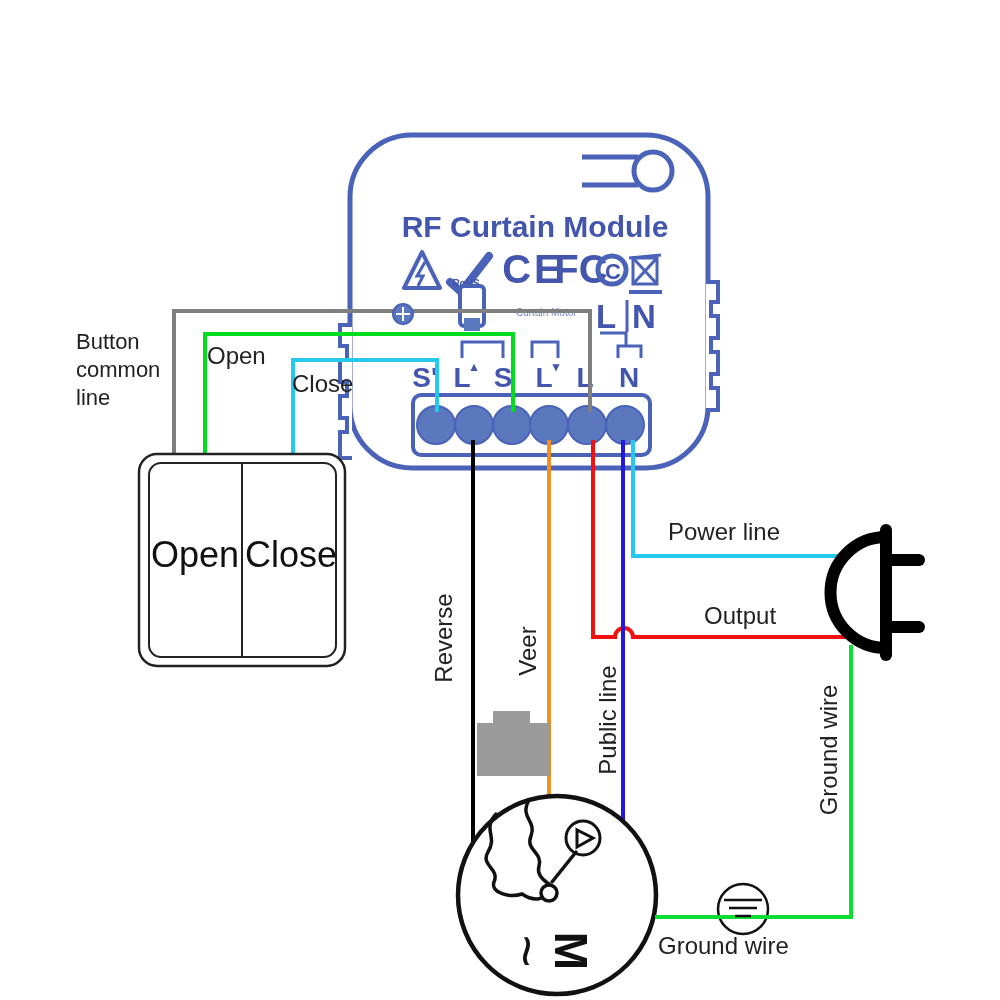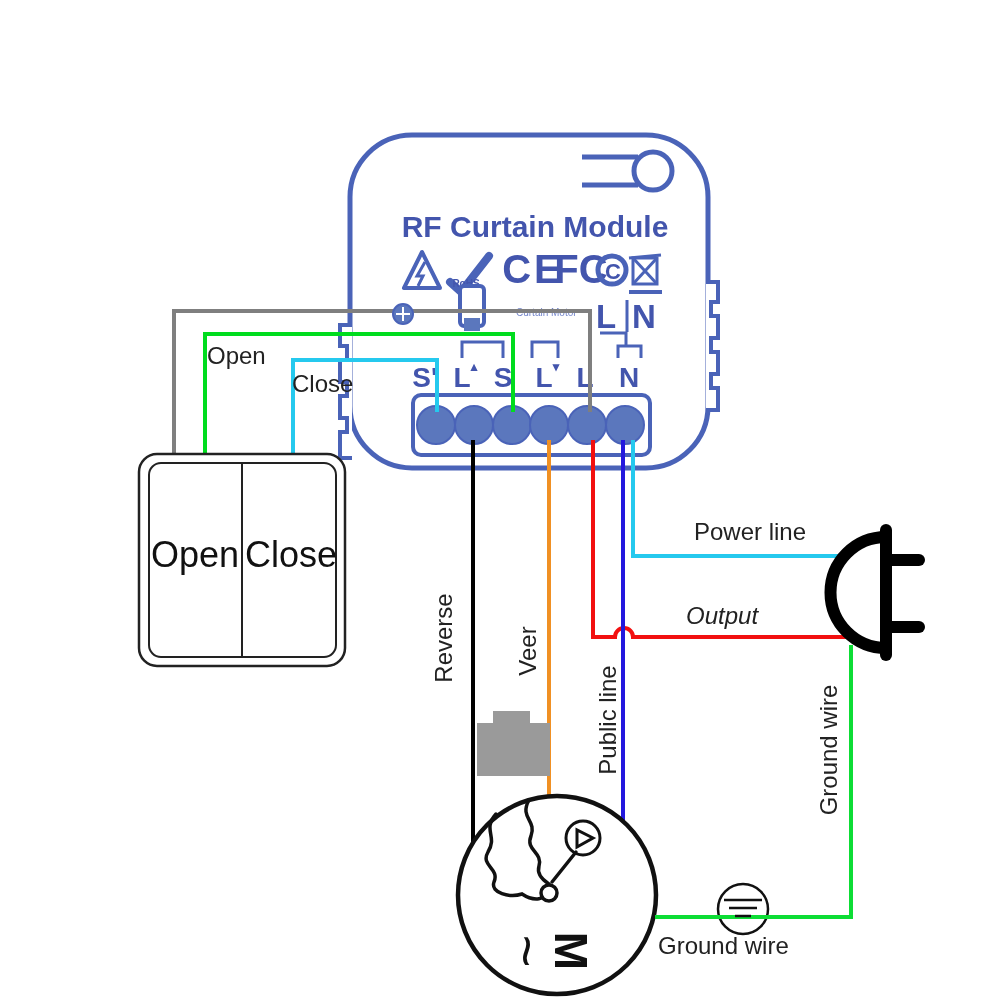--- a/index.html
+++ b/index.html
@@ -150,22 +150,23 @@
 
     <circle cx="743" cy="909" r="25" fill="#fff" stroke="#111" stroke-width="2.5"></circle>
     <polyline points="851,645 851,917 655,917" fill="none" stroke-width="4" stroke="#0ddd35"></polyline>
     <g stroke="#111" stroke-width="2.5">
       <line x1="724" y1="900" x2="762" y2="900"></line>
       <line x1="729" y1="908" x2="757" y2="908"></line>
       <line x1="735" y1="916" x2="751" y2="916"></line>
     </g>
   </svg>
 
+  <div class="lbl-sm" style="left:76px;top:328px;">Button common line</div>
   <div class="lbl" style="left:207px;top:342px;">Open</div>
   <div class="lbl" style="left:292px;top:370px;">Close</div>
-  <div class="lbl" style="left:694px;top:518px;">Power line</div>
-  <div class="lbl" style="left:686px;top:602px;font-style:italic;">Output</div>
+  <div class="lbl" style="left:668px;top:518px;">Power line</div>
+  <div class="lbl" style="left:704px;top:602px;">Output</div>
   <div class="lbl" style="left:658px;top:932px;">Ground wire</div>
   <div class="vlbl" style="left:444px;top:638px;">Reverse</div>
   <div class="vlbl" style="left:528px;top:651px;">Veer</div>
   <div class="vlbl" style="left:608px;top:720px;">Public line</div>
   <div class="vlbl" style="left:829px;top:750px;">Ground wire</div>
 </div>
 
 </body></html>

